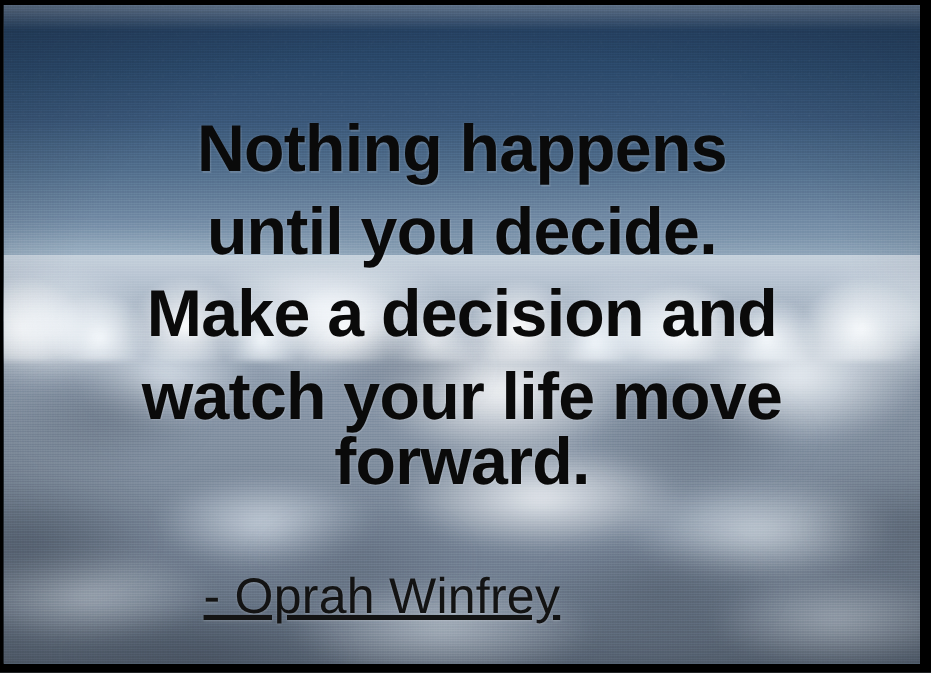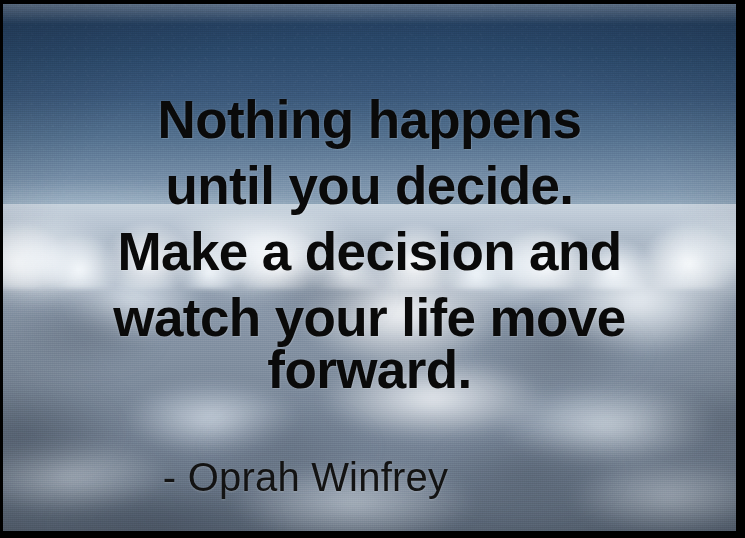--- a/index.html
+++ b/index.html
@@ -222,20 +222,21 @@
     box-sizing: border-box;
     text-align: center;
     color: #131313;
     font-family: "Liberation Sans", sans-serif;
     font-weight: normal;
     font-size: 40px;
     line-height: 44px;
     letter-spacing: 0.2px;
     white-space: nowrap;
     text-shadow: 0 1px 2px rgba(255,255,255,.18);
+    text-decoration: underline;
   }
 </style>
 </head>
 <body>
 
 <div id="poster">
 
   <div id="photo">
 
     <div class="sky"></div>

